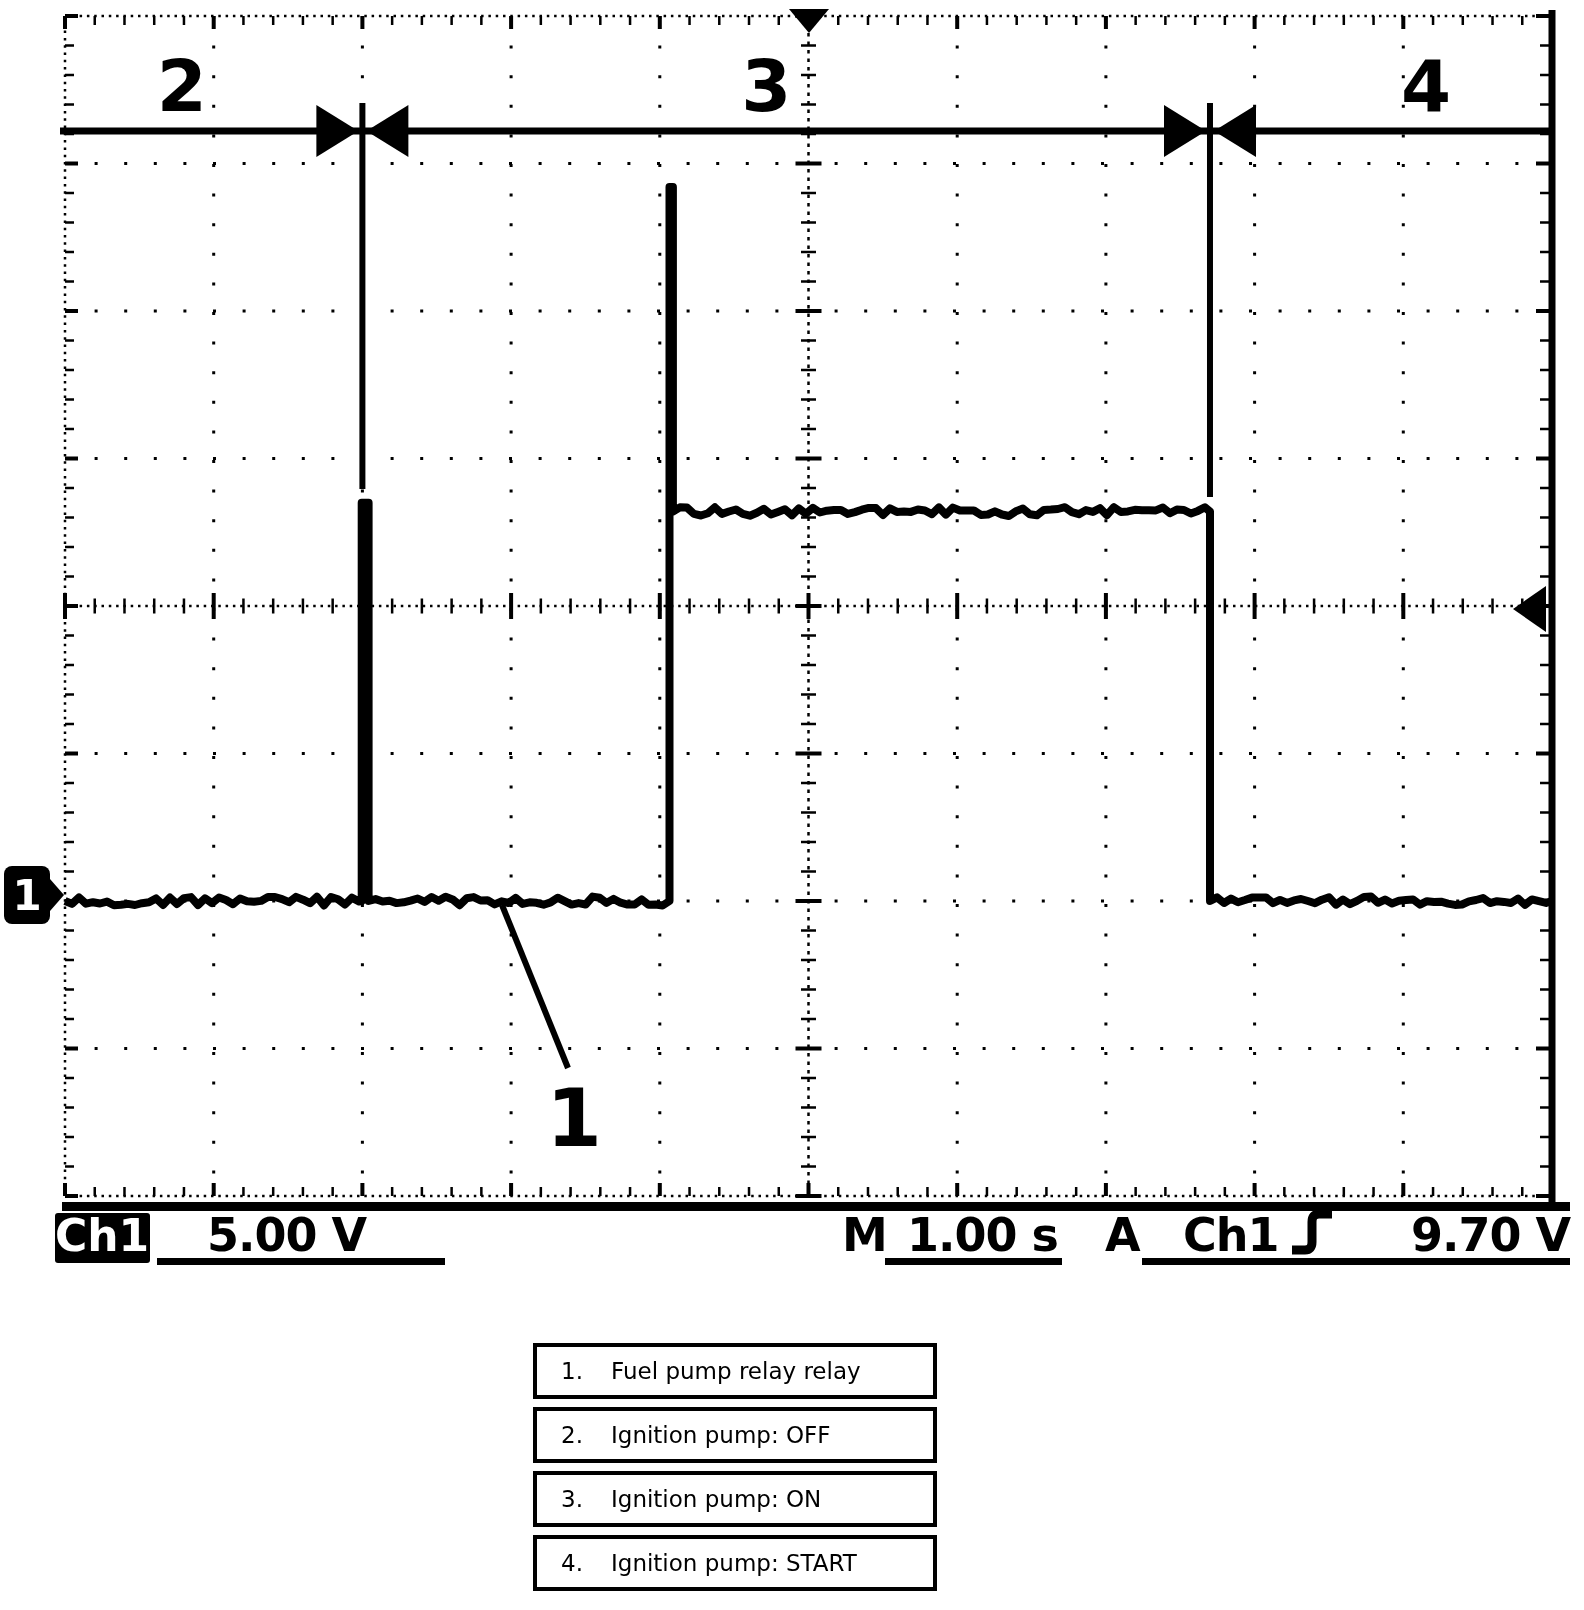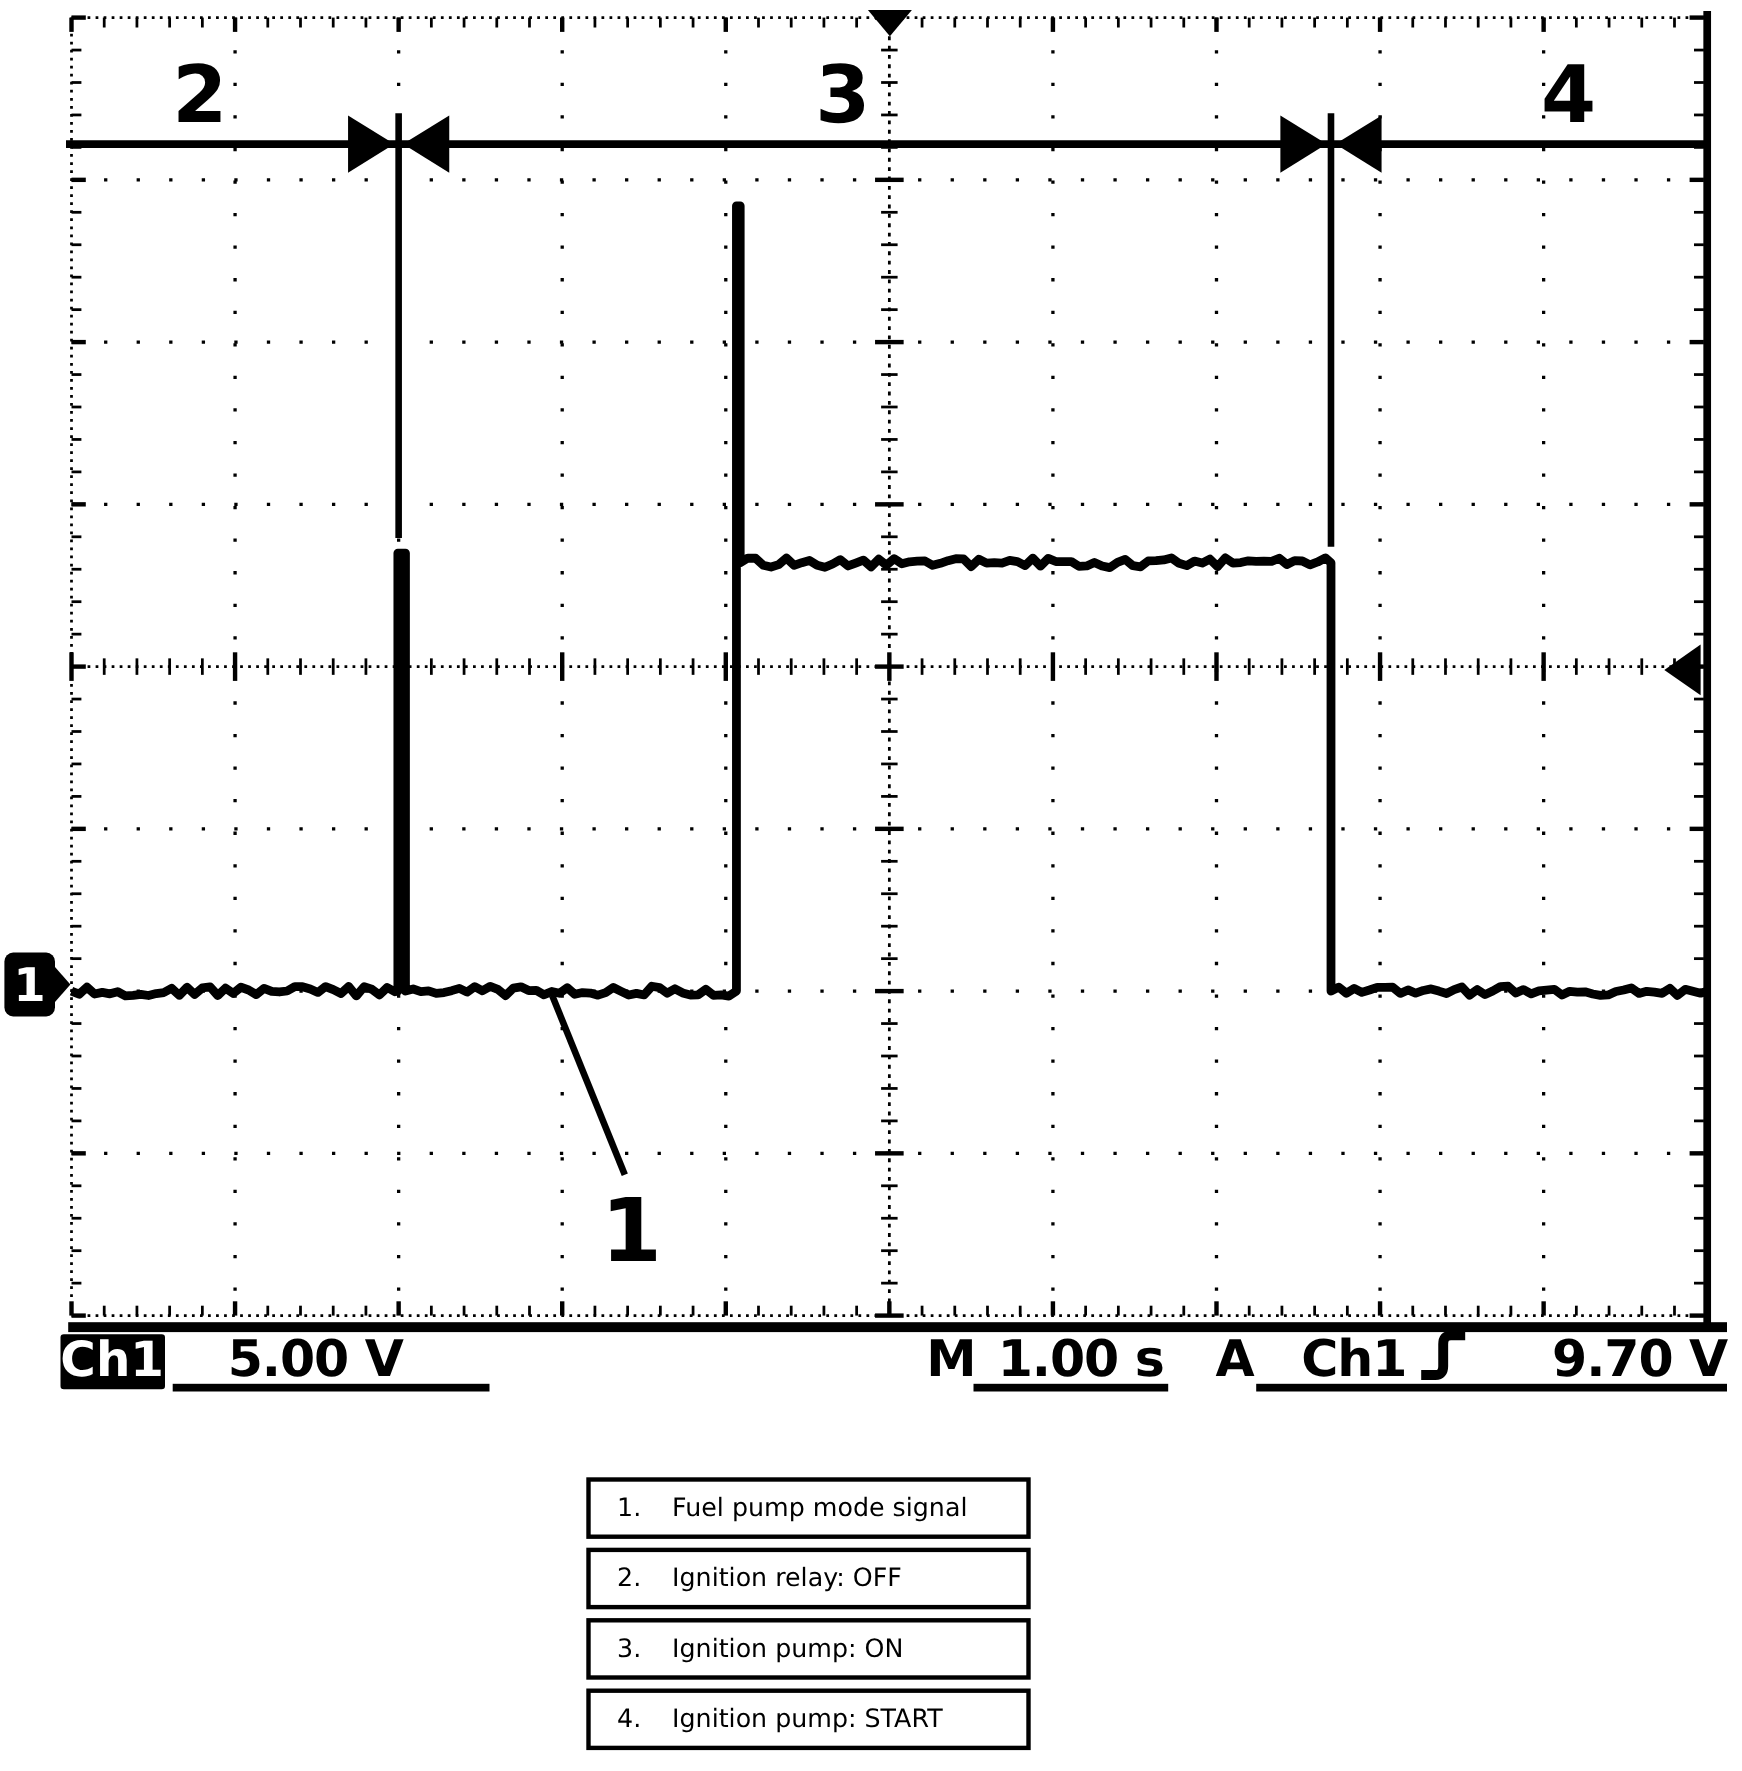--- a/index.html
+++ b/index.html
@@ -382,25 +382,25 @@
       <text x="1183" y="1251" class="readout">Ch1</text>
       <path d="M1292,1250 h13 q7,0 7,-8 v-20 q0,-8 7,-8 h13" fill="none" stroke="#000" stroke-width="9"></path>
       <text x="1411" y="1251" class="readout">9.70 V</text>
       <rect x="1142" y="1258" width="428" height="7" class="fillb"></rect>
     </g>
   </svg>
 
   <div id="legend">
       <div class="legend-row">
         <span class="legend-num">1.</span>
-        <span class="legend-label">Fuel pump mode signal</span>
+        <span class="legend-label">Fuel pump relay relay</span>
       </div>
       <div class="legend-row">
         <span class="legend-num">2.</span>
-        <span class="legend-label">Ignition relay: OFF</span>
+        <span class="legend-label">Ignition pump: OFF</span>
       </div>
       <div class="legend-row">
         <span class="legend-num">3.</span>
         <span class="legend-label">Ignition pump: ON</span>
       </div>
       <div class="legend-row">
         <span class="legend-num">4.</span>
         <span class="legend-label">Ignition pump: START</span>
       </div>
     </div>

